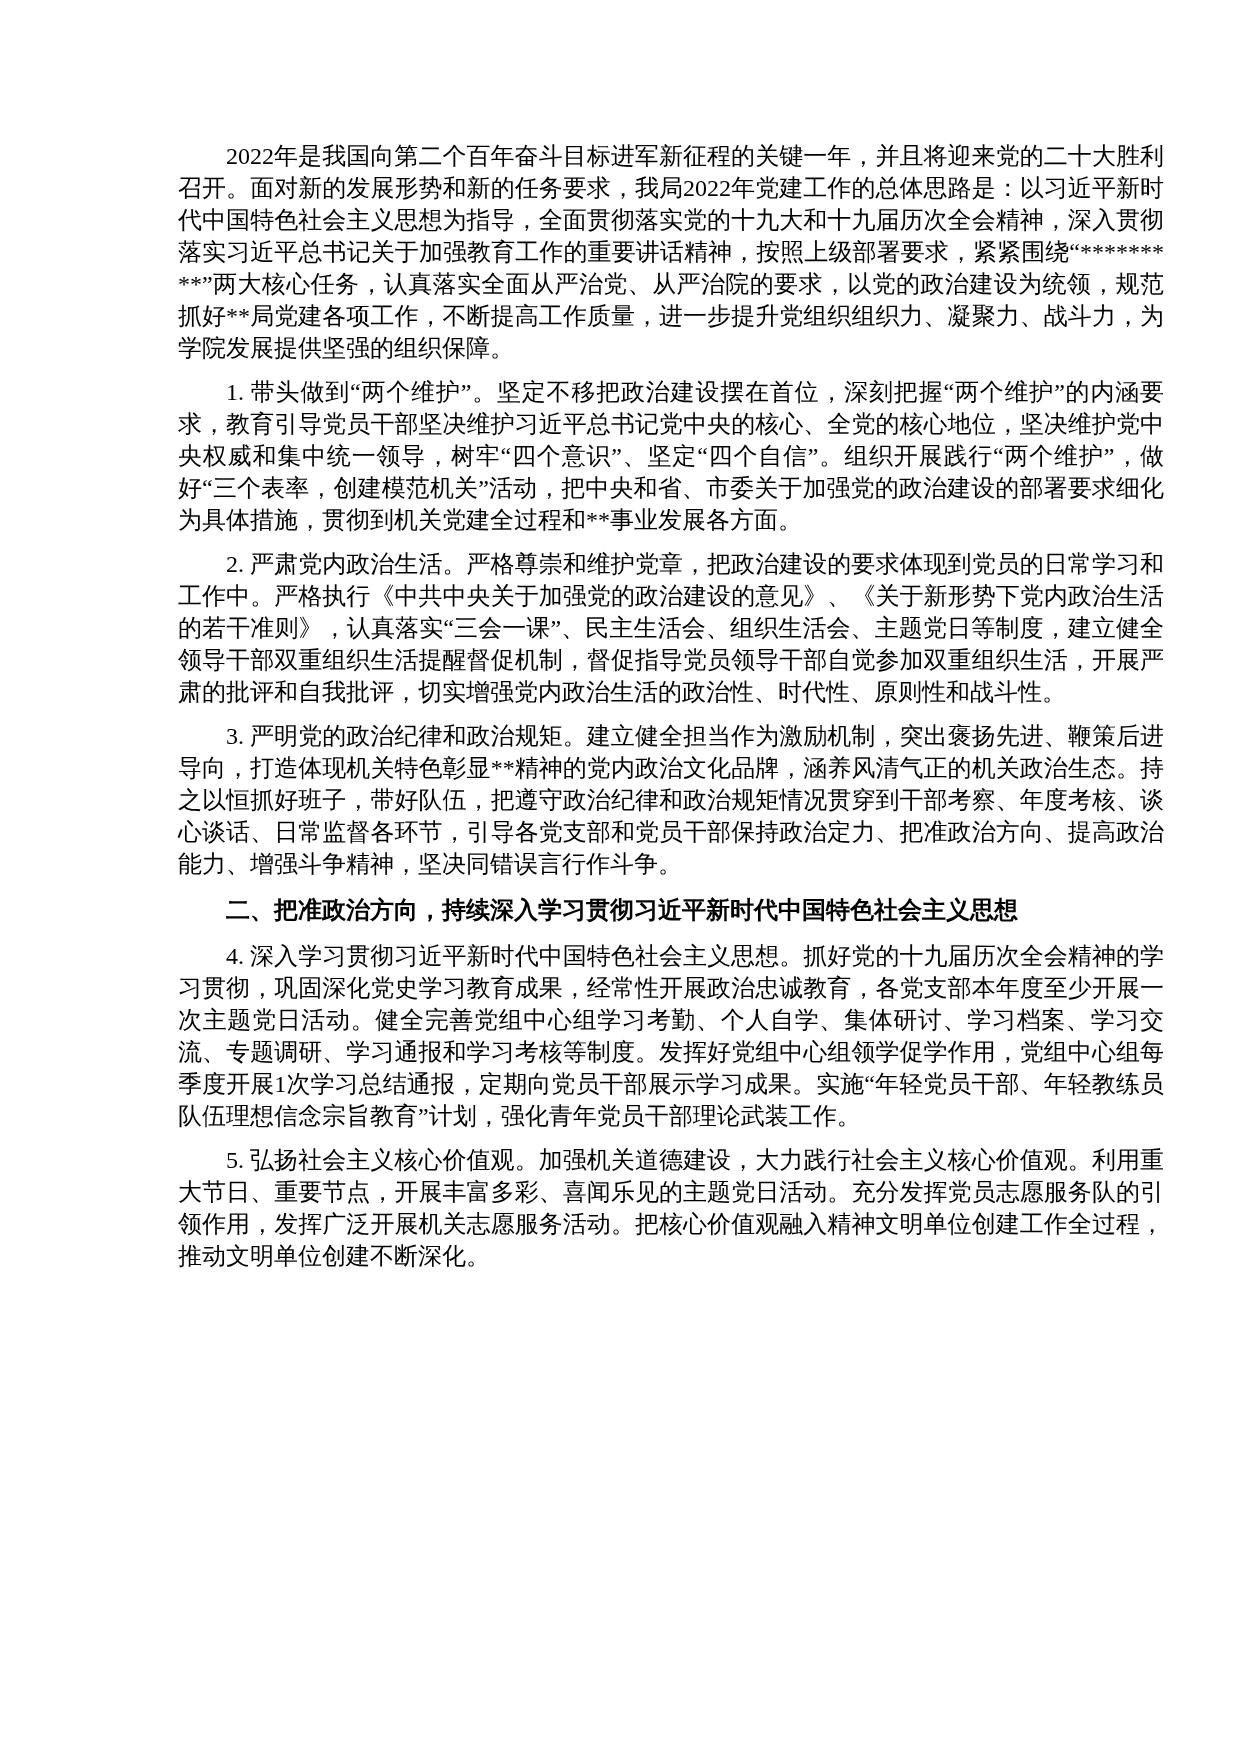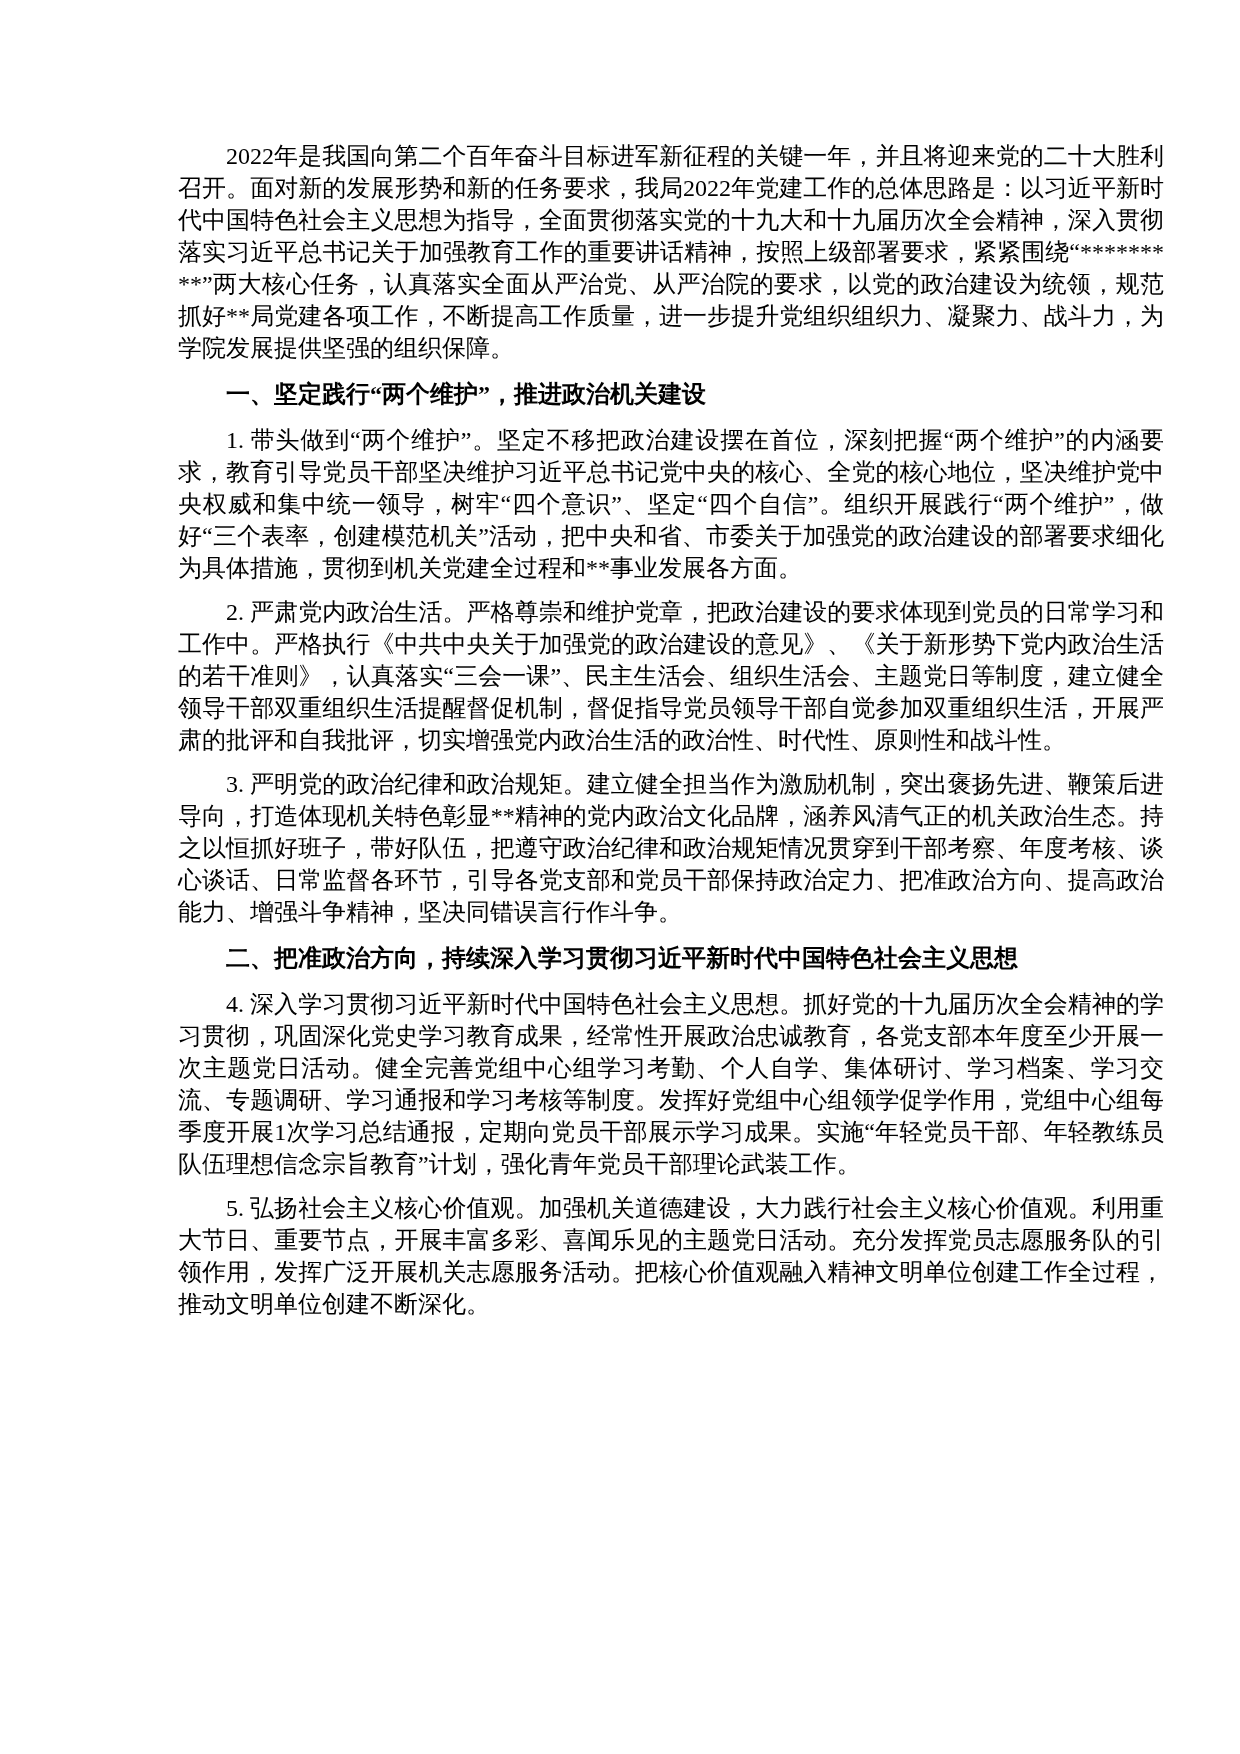--- a/index.html
+++ b/index.html
@@ -34,20 +34,19 @@
     text-indent: 2em;
     margin: 14px 0 14px 0;
     word-break: break-all;
   }
 </style>
 </head>
 <body>
 
 <div class="page">
   <p class="para">2022年是我国向第二个百年奋斗目标进军新征程的关键一年，并且将迎来党的二十大胜利召开。面对新的发展形势和新的任务要求，我局2022年党建工作的总体思路是：以习近平新时代中国特色社会主义思想为指导，全面贯彻落实党的十九大和十九届历次全会精神，深入贯彻落实习近平总书记关于加强教育工作的重要讲话精神，按照上级部署要求，紧紧围绕“*********”两大核心任务，认真落实全面从严治党、从严治院的要求，以党的政治建设为统领，规范抓好**局党建各项工作，不断提高工作质量，进一步提升党组织组织力、凝聚力、战斗力，为学院发展提供坚强的组织保障。</p>
-  <h2 class="heading">一、坚定践行“两个维护”，推进政治机关建设</h2>
   <p class="para">1. 带头做到“两个维护”。坚定不移把政治建设摆在首位，深刻把握“两个维护”的内涵要求，教育引导党员干部坚决维护习近平总书记党中央的核心、全党的核心地位，坚决维护党中央权威和集中统一领导，树牢“四个意识”、坚定“四个自信”。组织开展践行“两个维护”，做好“三个表率，创建模范机关”活动，把中央和省、市委关于加强党的政治建设的部署要求细化为具体措施，贯彻到机关党建全过程和**事业发展各方面。</p>
   <p class="para">2. 严肃党内政治生活。严格尊崇和维护党章，把政治建设的要求体现到党员的日常学习和工作中。严格执行《中共中央关于加强党的政治建设的意见》、《关于新形势下党内政治生活的若干准则》，认真落实“三会一课”、民主生活会、组织生活会、主题党日等制度，建立健全领导干部双重组织生活提醒督促机制，督促指导党员领导干部自觉参加双重组织生活，开展严肃的批评和自我批评，切实增强党内政治生活的政治性、时代性、原则性和战斗性。</p>
   <p class="para">3. 严明党的政治纪律和政治规矩。建立健全担当作为激励机制，突出褒扬先进、鞭策后进导向，打造体现机关特色彰显**精神的党内政治文化品牌，涵养风清气正的机关政治生态。持之以恒抓好班子，带好队伍，把遵守政治纪律和政治规矩情况贯穿到干部考察、年度考核、谈心谈话、日常监督各环节，引导各党支部和党员干部保持政治定力、把准政治方向、提高政治能力、增强斗争精神，坚决同错误言行作斗争。</p>
   <h2 class="heading">二、把准政治方向，持续深入学习贯彻习近平新时代中国特色社会主义思想</h2>
   <p class="para">4. 深入学习贯彻习近平新时代中国特色社会主义思想。抓好党的十九届历次全会精神的学习贯彻，巩固深化党史学习教育成果，经常性开展政治忠诚教育，各党支部本年度至少开展一次主题党日活动。健全完善党组中心组学习考勤、个人自学、集体研讨、学习档案、学习交流、专题调研、学习通报和学习考核等制度。发挥好党组中心组领学促学作用，党组中心组每季度开展1次学习总结通报，定期向党员干部展示学习成果。实施“年轻党员干部、年轻教练员队伍理想信念宗旨教育”计划，强化青年党员干部理论武装工作。</p>
   <p class="para">5. 弘扬社会主义核心价值观。加强机关道德建设，大力践行社会主义核心价值观。利用重大节日、重要节点，开展丰富多彩、喜闻乐见的主题党日活动。充分发挥党员志愿服务队的引领作用，发挥广泛开展机关志愿服务活动。把核心价值观融入精神文明单位创建工作全过程，推动文明单位创建不断深化。</p>
 </div>
 
 </body></html>

